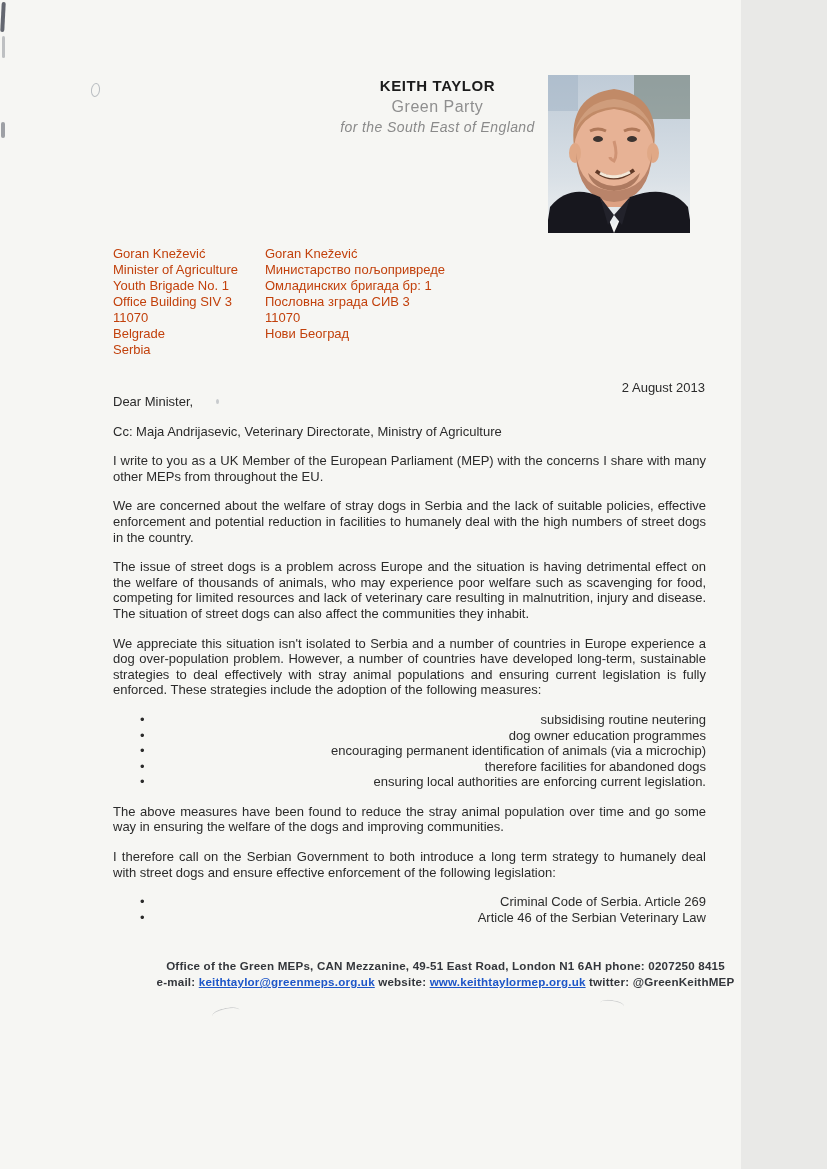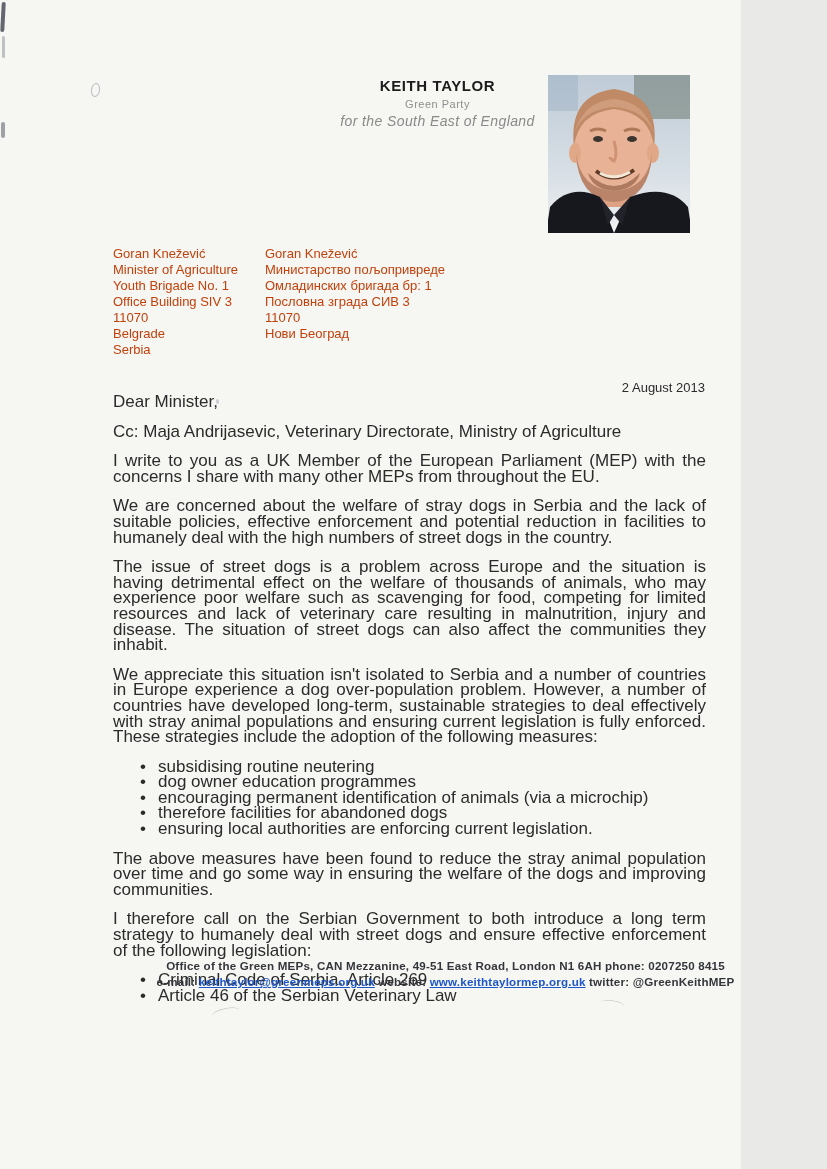--- a/index.html
+++ b/index.html
@@ -26,21 +26,21 @@
   .art-curl1{left:212px;top:1008px;width:28px;height:9px;border-top:1.5px solid #8d9096;border-radius:50%;opacity:.4;transform:rotate(-12deg);}
   .art-curl2{left:600px;top:1000px;width:24px;height:8px;border-top:1.5px solid #8d9096;border-radius:50%;opacity:.35;transform:rotate(8deg);}
 
   
   .letterhead{
     position:absolute;left:0;top:76px;width:827px;
     box-sizing:border-box;padding-left:48px;
     text-align:center;line-height:1.3;
   }
   .lh-name{font-size:15px;font-weight:bold;color:#1c1c1c;letter-spacing:.6px;}
-  .lh-party{font-size:11px;color:#8f8f8f;letter-spacing:.5px;margin-top:1px;}
+  .lh-party{font-size:16px;color:#8f8f8f;letter-spacing:.5px;margin-top:1px;}
   .lh-region{font-size:14px;color:#8a8a8a;font-style:italic;letter-spacing:.4px;margin-top:1px;}
 
   .photo{
     position:absolute;left:548px;top:75px;width:142px;height:158px;
     overflow:hidden;background:#c9d3dc;
   }
 
   
   .addr{position:absolute;top:246px;font-size:13px;line-height:16px;color:#c2410c;}
   .addr-en{left:113px;width:150px;}
@@ -48,28 +48,28 @@
 
   
   .date-line{
     position:absolute;left:113px;top:380px;width:592px;
     text-align:right;font-size:13px;color:#2b2b2b;
   }
 
   
   .body-text{
     position:absolute;left:113px;top:394px;width:593px;
-    font-size:17px;line-height:15.6px;color:#2b2b2b;
+    font-size:13px;line-height:15.6px;color:#2b2b2b;
     text-align:justify;
   }
   .body-text p{margin:0 0 14px 0;}
   .body-text p.single{text-align:left;}
   .body-text ul{
     list-style:none;margin:0 0 14px 0;padding:0 0 0 27px;
-    text-align:left;
+    text-align:right;
   }
   .body-text li{position:relative;padding-left:18px;}
   .body-text li::before{
     content:"\2022";position:absolute;left:0;top:0;
   }
 
   
   .footer{
     position:absolute;left:0;top:958px;width:827px;
     box-sizing:border-box;padding-left:64px;

